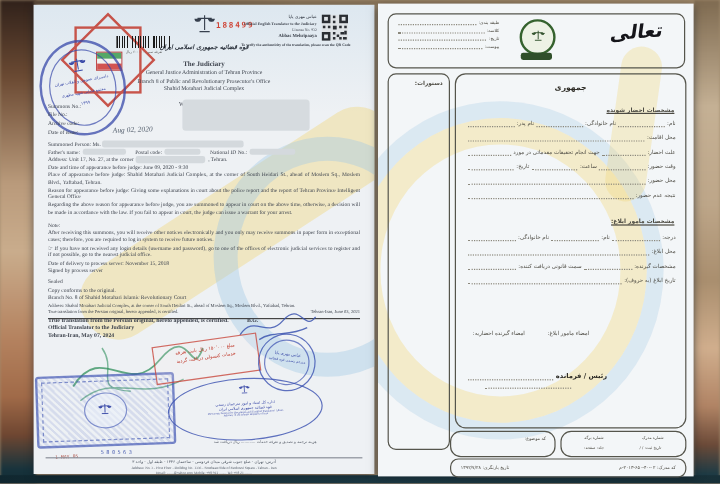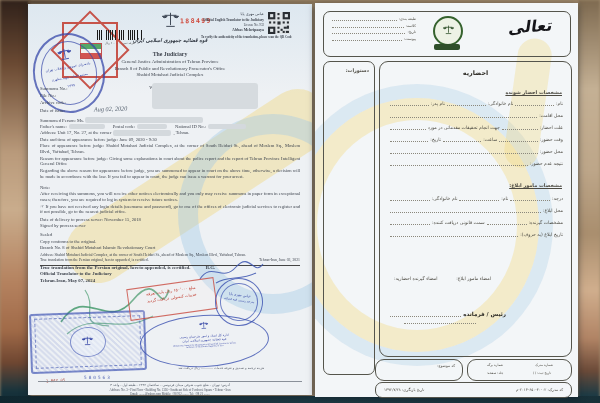--- a/index.html
+++ b/index.html
@@ -274,21 +274,21 @@
       </div>
 
       <div class="t" style="right:18px;top:5px;font-size:16px;font-weight:bold;color:#15151a;transform:skewX(-12deg) rotate(-4deg);">تعالی</div>
     </div>
 
     <div class="box" style="left:8px;top:58px;width:50px;height:312px;">
       <div class="b" style="position:absolute;top:6px;right:5px;font-size:4.8px;">دستورات:</div>
     </div>
 
     <div class="box" style="left:64px;top:58px;width:191px;height:294px;border-radius:9px;">
-      <div class="t b c" style="left:0;right:0;top:7px;font-size:6.4px;color:#2e2c26;">احضاریه</div>
+      <div class="t b c" style="left:0;right:0;top:7px;font-size:6.4px;color:#2e2c26;">جمهوری</div>
 
       <div class="t b" style="right:9px;top:27px;font-size:4.9px;text-decoration:underline;">مشخصات احضار شونده</div>
 
       <div class="frow" style="top:39px;">
         <span class="lb">نام:</span>
           <span class="dots"></span>
         <span class="lb">نام خانوادگی:</span>
           <span class="dots"></span>
         <span class="lb">نام پدر:</span>
           <span class="dots"></span>

